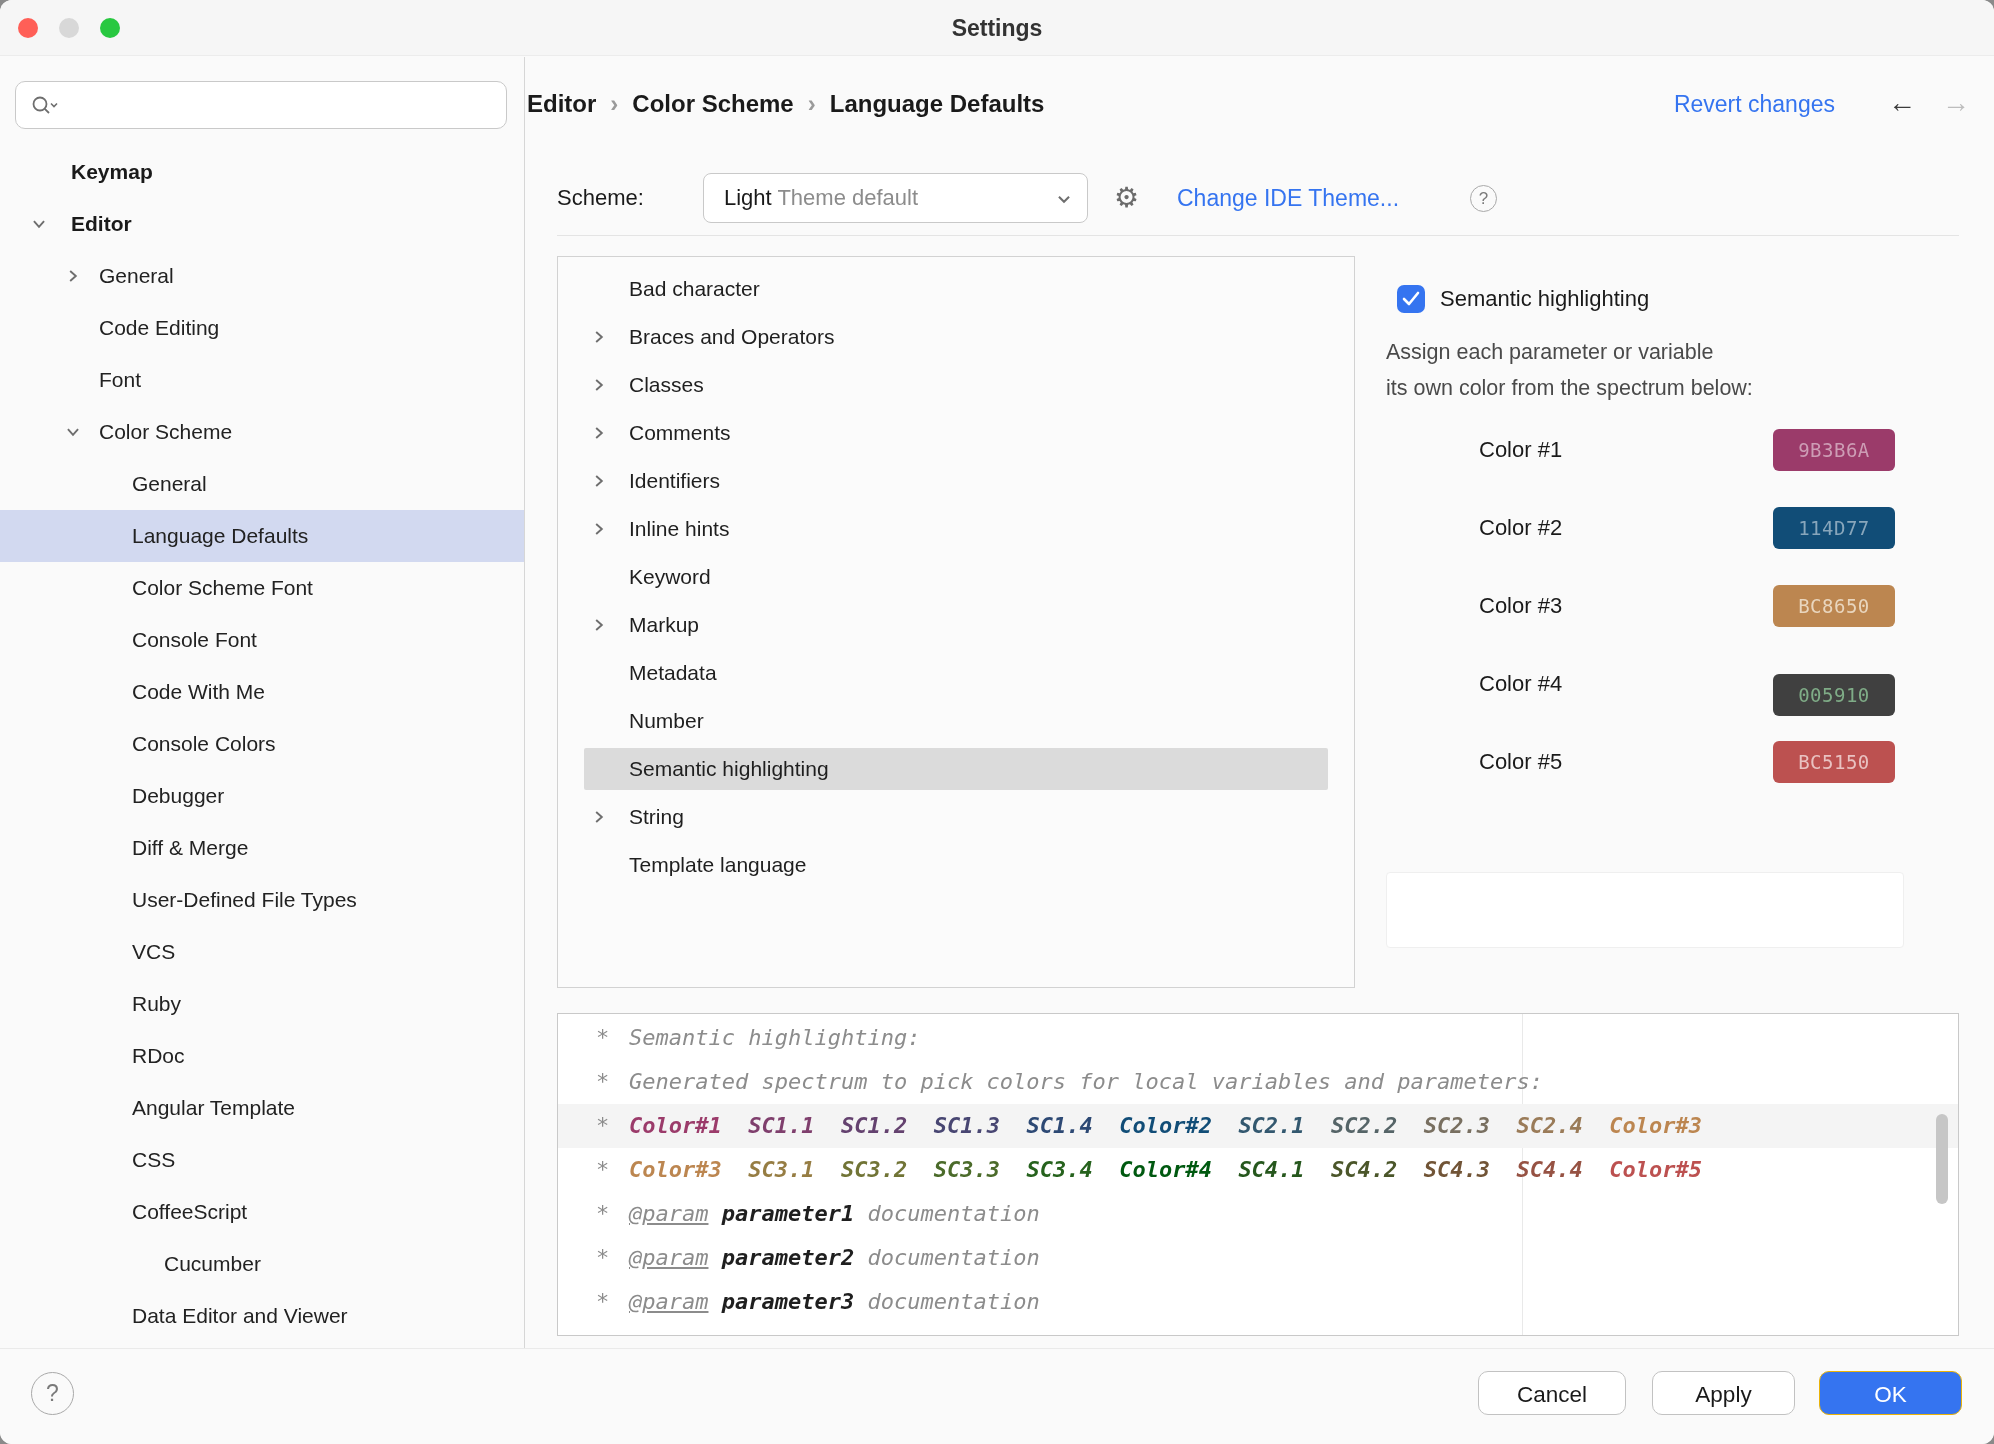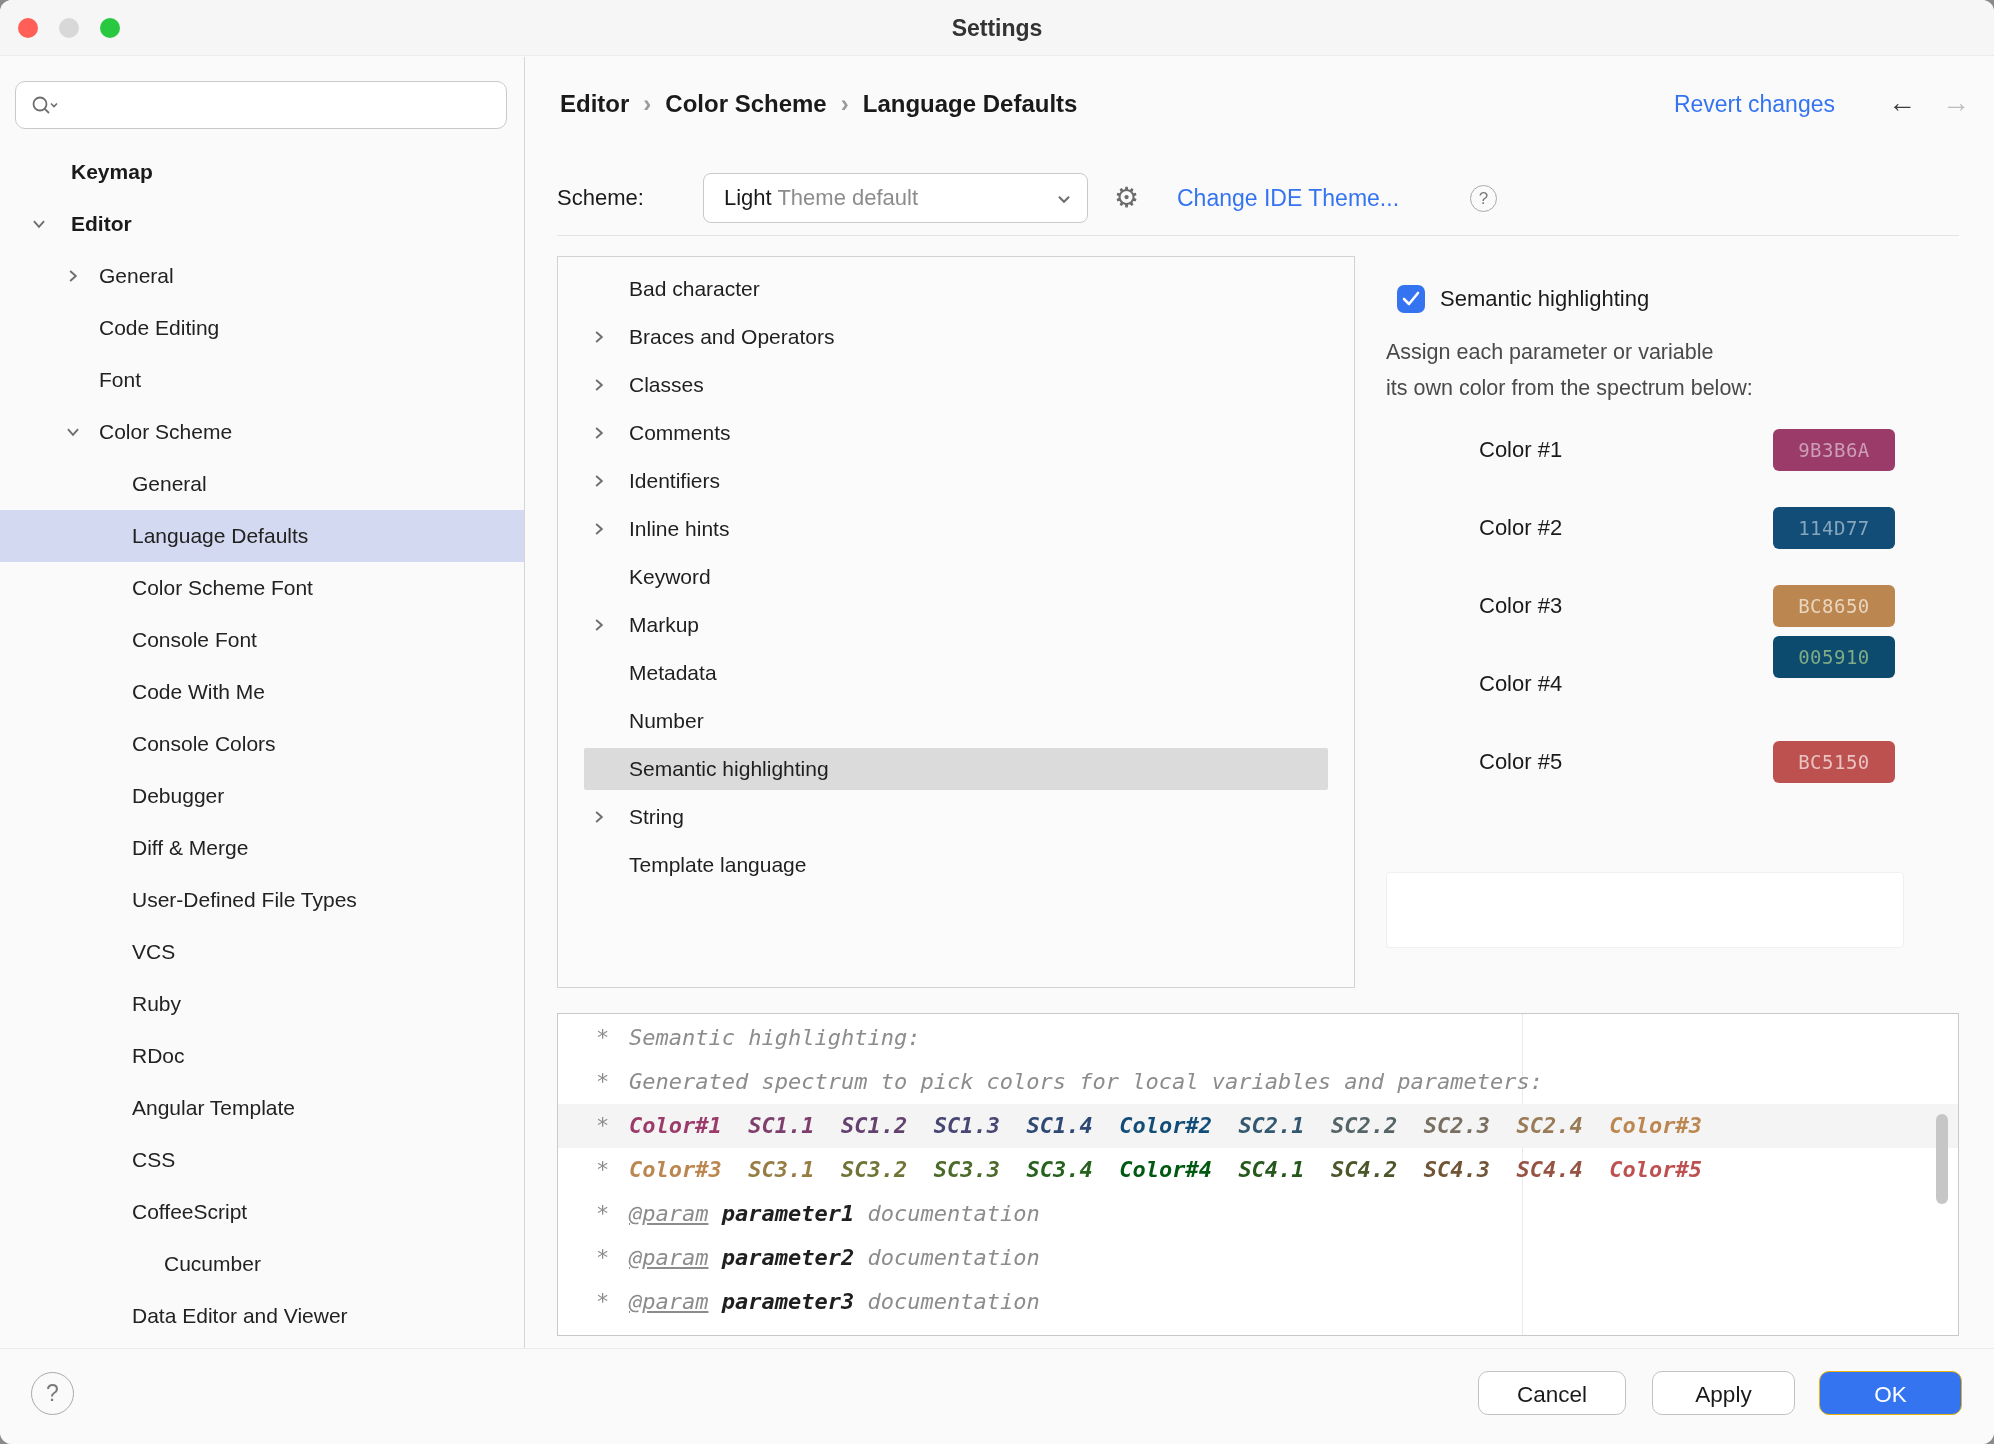--- a/index.html
+++ b/index.html
@@ -21,21 +21,21 @@
   .searchbox .mag { position:absolute; left:14px; top:12px; }
   .tree { position:absolute; left:0; top:89px; right:0; }
   .tree-row { position:relative; height:52px; }
   .tree-row.selected { background:#D2D9F0; }
   .tree-label { position:absolute; top:50%; transform:translateY(-50%); font-size:21px; color:#222222; white-space:nowrap; }
   .tree-label.bold { font-weight:bold; color:#1A1A1A; }
   .chev { position:absolute; top:50%; transform:translateY(-50%); width:18px; height:18px; }
   .chev.down { transform:translateY(-50%) rotate(90deg); }
 
   
-  .breadcrumb { position:absolute; left:560px; top:80px; height:48px; line-height:48px; font-size:24px; font-weight:bold; color:#1A1A1A; white-space:nowrap; }
+  .breadcrumb { position:absolute; left:527px; top:80px; height:48px; line-height:48px; font-size:24px; font-weight:bold; color:#1A1A1A; white-space:nowrap; }
   .breadcrumb .sep { color:#9A9A9A; margin:0 14px; }
   .revert { position:absolute; right:159px; top:80px; height:48px; line-height:48px; font-size:23px; color:#3574F0; }
   .nav-arrow { position:absolute; top:80px; height:48px; line-height:46px; font-size:28px; }
   .nav-back { left:1888px; color:#3C3C3C; }
   .nav-fwd { left:1942px; color:#BDBDBD; }
 
   
   .scheme-label { position:absolute; left:557px; top:173px; height:50px; line-height:50px; font-size:22px; color:#1A1A1A; }
   .scheme-select { position:absolute; left:703px; top:173px; width:385px; height:50px; background:#FFFFFF; border:1px solid #C9C9C9; border-radius:8px; }
   .scheme-select .val { position:absolute; left:20px; top:0; height:48px; line-height:48px; font-size:22px; color:#1A1A1A; white-space:nowrap; }
@@ -286,21 +286,21 @@
     <div>its own color from the spectrum below:</div>
   </div>
   <div id="color-rows">
       <div class="color-row-label" style="top: 437px;">Color #1</div>
       <div class="swatch" style="top: 429px; background: rgb(155, 59, 106); color: rgb(205, 157, 181);">9B3B6A</div>
       <div class="color-row-label" style="top: 515px;">Color #2</div>
       <div class="swatch" style="top: 507px; background: rgb(17, 77, 119); color: rgb(136, 166, 187);">114D77</div>
       <div class="color-row-label" style="top: 593px;">Color #3</div>
       <div class="swatch" style="top: 585px; background: rgb(188, 134, 80); color: rgb(233, 214, 190);">BC8650</div>
       <div class="color-row-label" style="top: 671px;">Color #4</div>
-      <div class="swatch" style="top: 636px; background: #0c4a6e; color: rgb(127, 172, 135);">005910</div>
+      <div class="swatch" style="top: 674px; background: #404040; color: rgb(127, 172, 135);">005910</div>
       <div class="color-row-label" style="top: 749px;">Color #5</div>
       <div class="swatch" style="top: 741px; background: rgb(188, 81, 80); color: rgb(233, 194, 193);">BC5150</div>
     </div>
   <div class="white-box"></div>
 
   <div class="preview">
     <div class="guide"></div>
     <div class="pv-lines">
         <div class="pv-line"><span class="pv-star">*</span><span class="pv-text"><span style="color: rgb(140, 140, 140);">Semantic highlighting:</span></span></div>
         <div class="pv-line"><span class="pv-star">*</span><span class="pv-text"><span style="color: rgb(140, 140, 140);">Generated spectrum to pick colors for local variables and parameters:</span></span></div>

